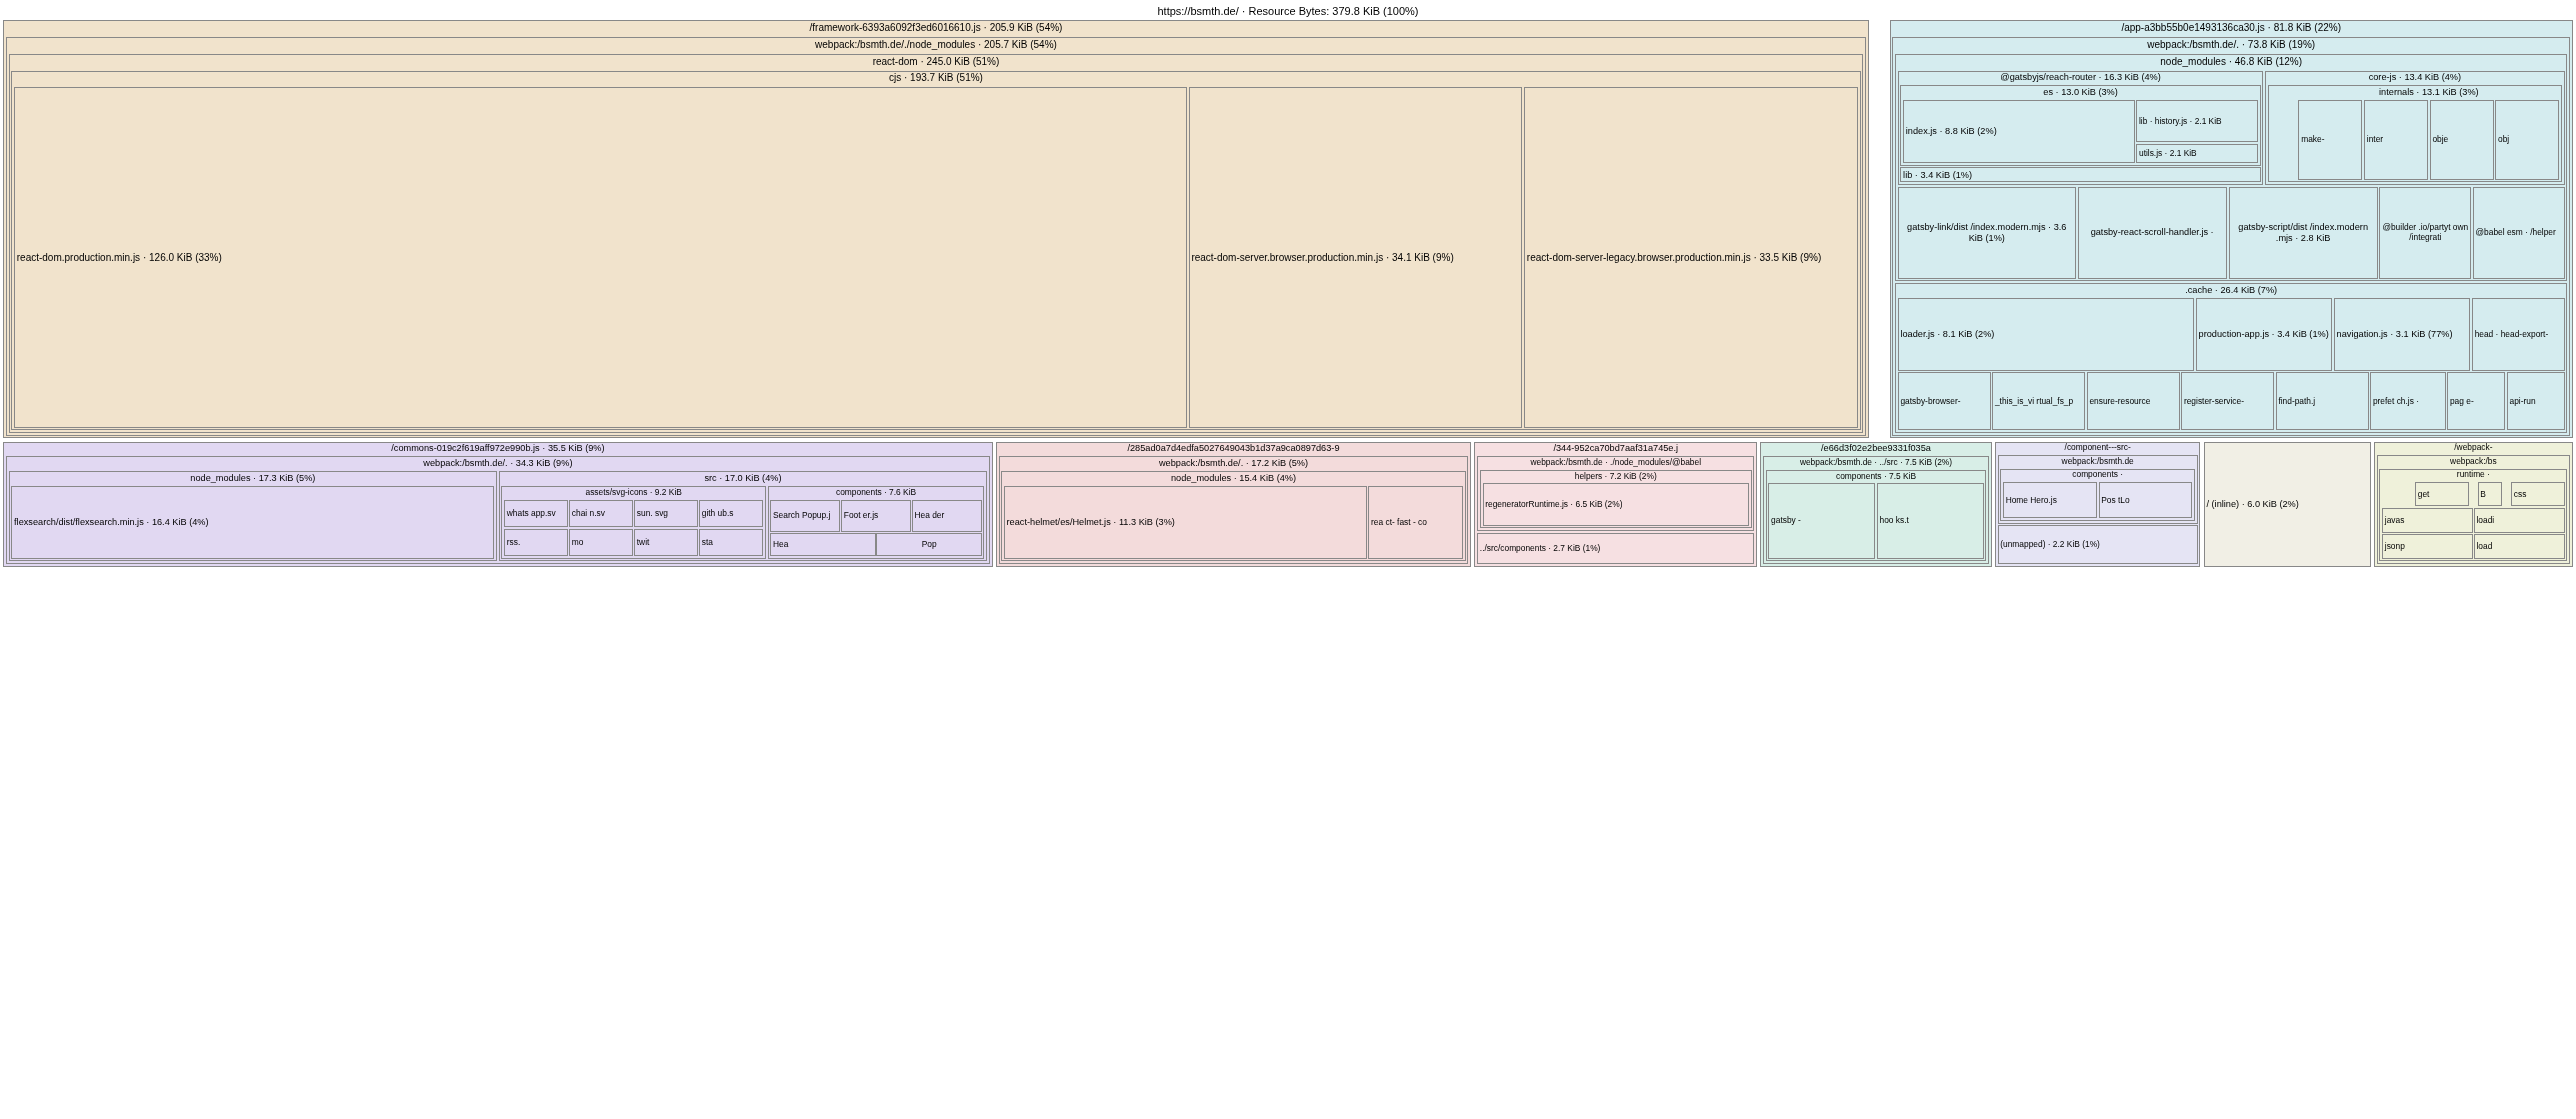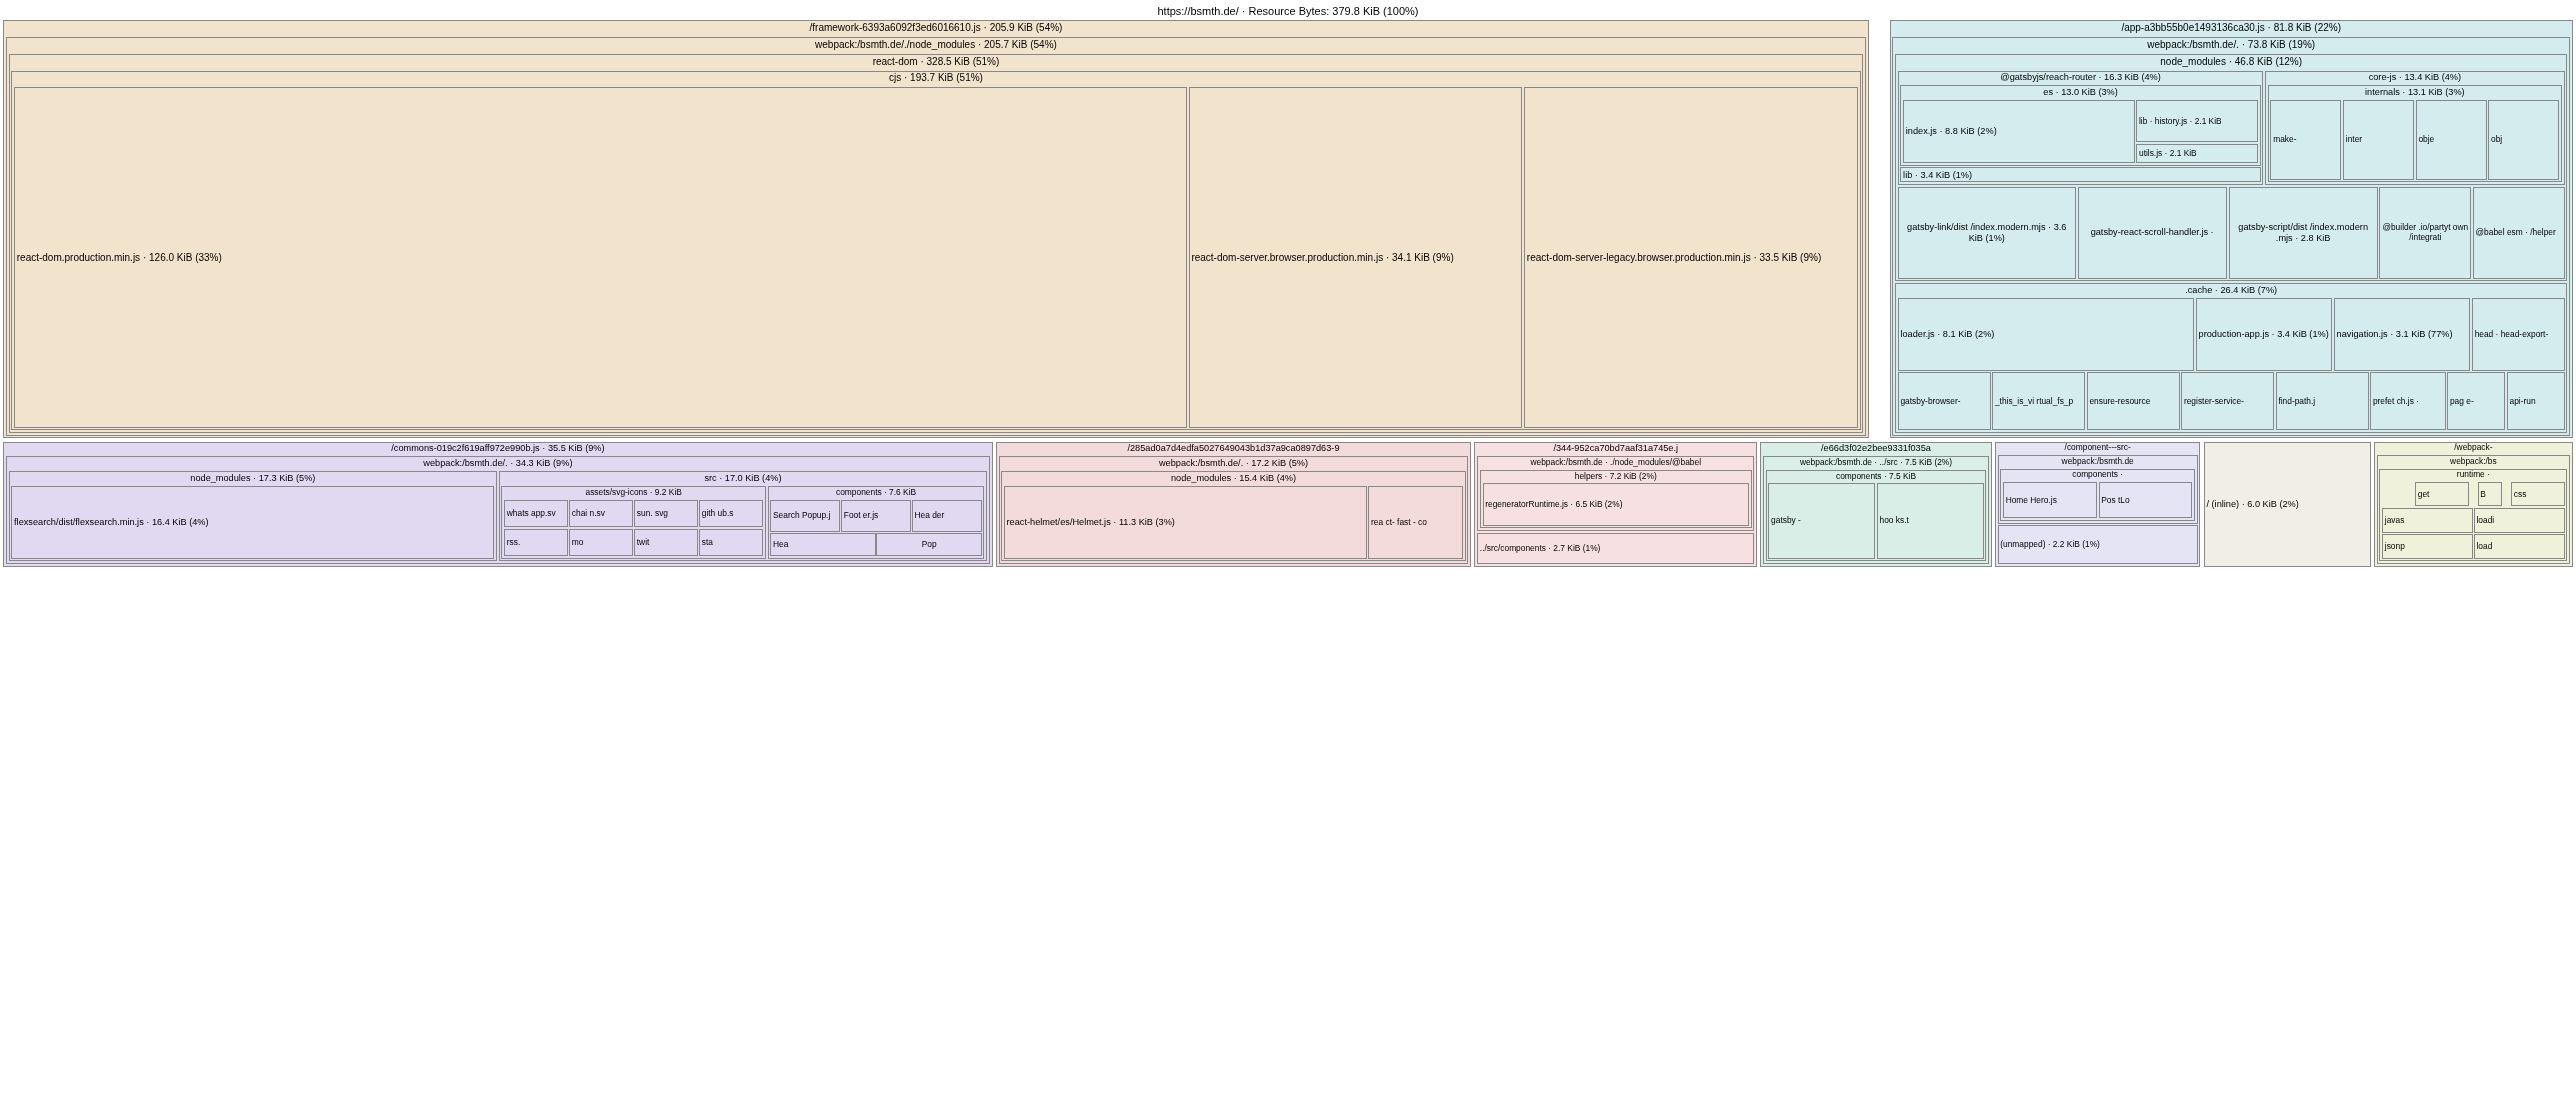--- a/index.html
+++ b/index.html
@@ -76,21 +76,21 @@
 
   <div style="display:flex; gap:21px; height:418px;">
 
     <div class="node c-tan" style="flex:0 0 72.6%;">
       <div class="node-label">/framework-6393a6092f3ed6016610.js · 205.9 KiB (54%)</div>
       <div class="node-children col">
         <div class="node c-tan" style="flex:1;">
           <div class="node-label">webpack:/bsmth.de/./node_modules · 205.7 KiB (54%)</div>
           <div class="node-children col">
             <div class="node c-tan" style="flex:1;">
-              <div class="node-label">react-dom · 328.5 KiB (51%)</div>
+              <div class="node-label">react-dom · 245.0 KiB (51%)</div>
               <div class="node-children col">
                 <div class="node c-tan" style="flex:1;">
                   <div class="node-label">cjs · 193.7 KiB (51%)</div>
                   <div class="node-children row">
                     <div class="node c-tan leaf" style="flex:64;">
                       <span>react-dom.production.min.js · 126.0 KiB (33%)</span>
                     </div>
                     <div class="node c-tan leaf" style="flex:18;">
                       <span>react-dom-server.browser.production.min.js · 34.1 KiB (9%)</span>
                     </div>
@@ -139,21 +139,21 @@
                       </div>
                       <div class="node c-blue leaf tiny" style="flex:0 0 15px;">
                         <span>lib · 3.4 KiB (1%)</span>
                       </div>
                     </div>
                   </div>
 
                   <div class="node c-blue" style="flex:45;">
                     <div class="node-label tiny">core-js · 13.4 KiB (4%)</div>
                     <div class="node-children col">
-                      <div class="node c-blue" style="flex:1;">
+                      <div class="node c-blue" style="flex:1;padding-left:28px;">
                         <div class="node-label tiny">internals · 13.1 KiB (3%)</div>
                         <div class="node-children row">
                           <div class="node c-blue leaf xtiny" style="flex:1;">
                               <span>make-</span>
                             </div>
                           <div class="node c-blue leaf xtiny" style="flex:1;">
                               <span>inter</span>
                             </div>
                           <div class="node c-blue leaf xtiny" style="flex:1;">
                               <span>obje</span>

